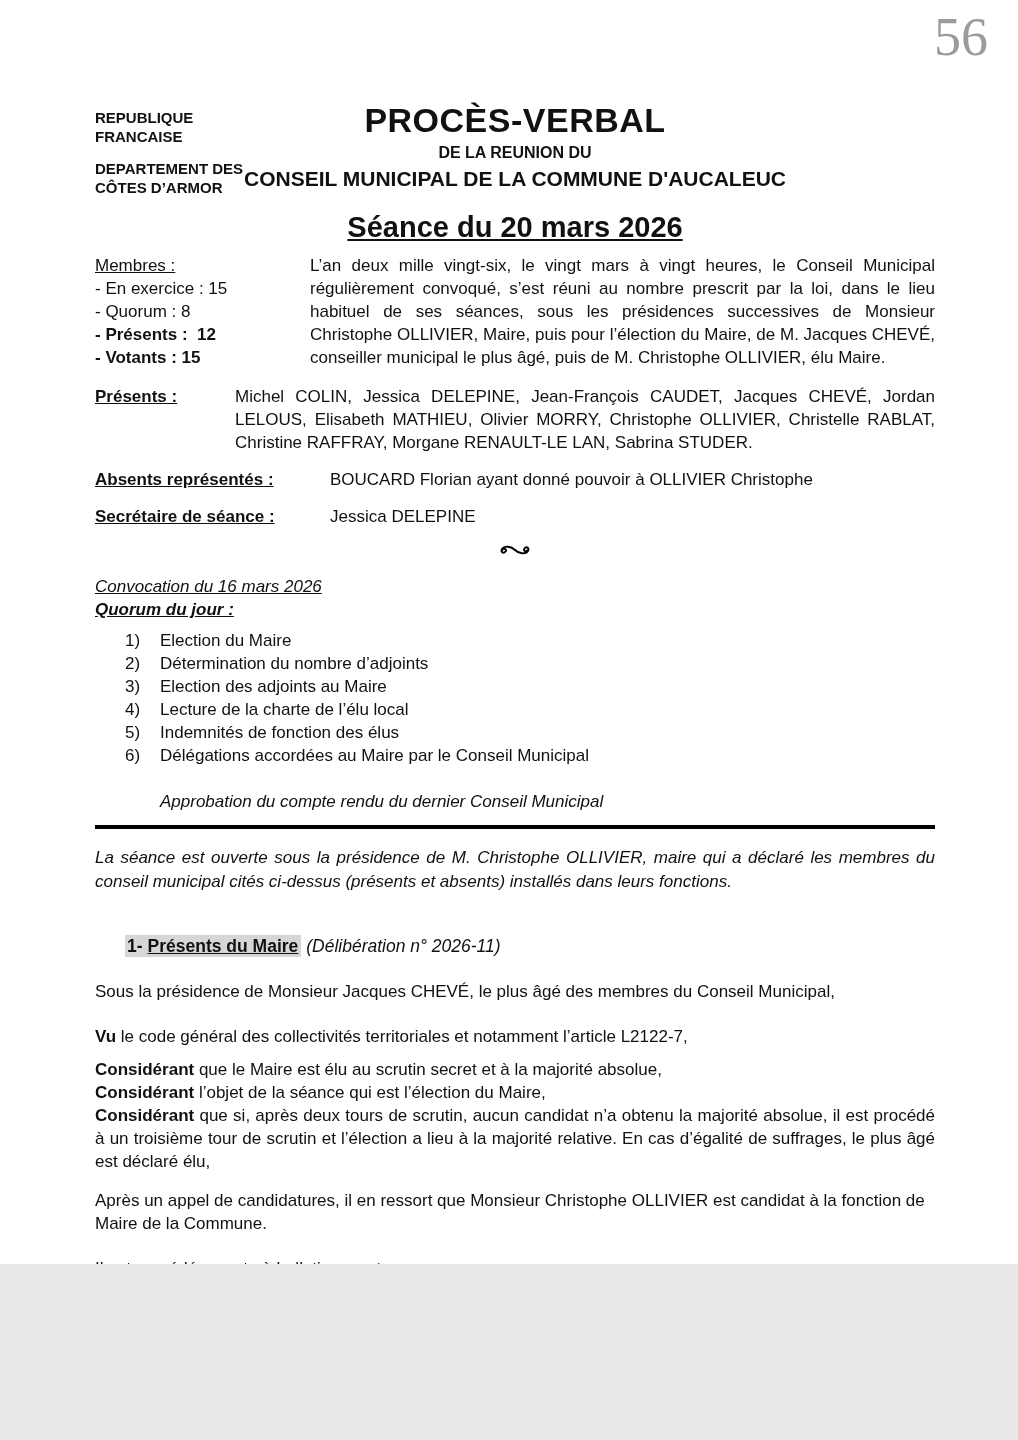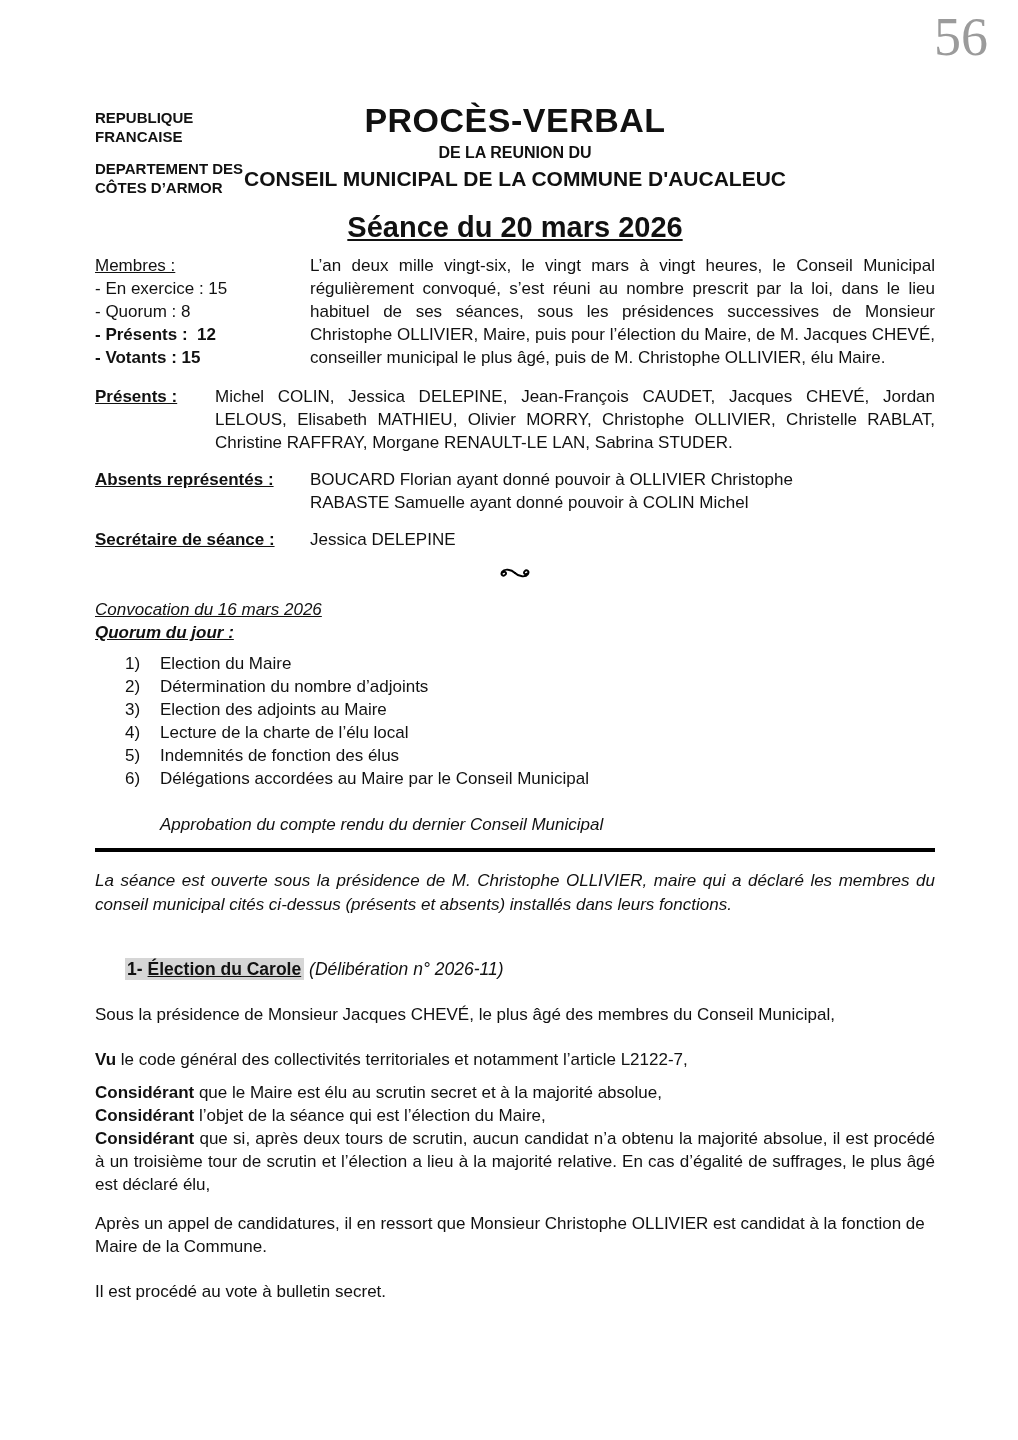--- a/index.html
+++ b/index.html
@@ -1,18 +1,18 @@
 <!DOCTYPE html>
 <html lang="fr"><head>
 <meta charset="utf-8">
 <style>
   html,body{margin:0;padding:0;background:#e8e8e8;}
   .page{
     position:relative;
-    width:1018px;height:1440px;
+    width:1018px;height:1264px;
     margin:0 auto;
     background:#ffffff;
     font-family:"Liberation Sans","DejaVu Sans",sans-serif;
     color:#111;
     box-sizing:border-box;
     padding:100px 83px 0 95px;
     overflow:hidden;
   }
   .page-number{
     position:absolute;top:10px;right:30px;
@@ -42,21 +42,21 @@
   .bold{font-weight:bold;}
   .intro{flex:1;font-size:17px;line-height:23px;text-align:justify;}
   .italic{}
   
   .labelrow{display:flex;font-size:17px;line-height:23px;}
   .labelrow .lbl{font-weight:bold;text-decoration:underline;white-space:nowrap;}
   .lbl-presents{flex:0 0 120px;width:120px;}
   .lbl-wide{flex:0 0 215px;width:215px;}
   .labelrow .content{flex:1;}
   .justify{text-align:justify;}
-  .mt14{margin-top:14px;}
+  .mt14{margin-top:14px;gap:20px;}
   
   .ornament{text-align:center;margin-top:14px;height:18px;}
   
   .convocation{margin-top:15px;font-size:17px;line-height:23px;font-style:italic;text-decoration:underline;}
   .ordre-label{font-size:17px;line-height:23px;font-style:italic;font-weight:bold;text-decoration:underline;}
   .ordre-list{margin-top:8px;font-size:17px;line-height:23px;}
   .ordre-item{display:flex;}
   .ordre-item .num{flex:0 0 35px;width:35px;text-align:left;margin-left:30px;}
   .approbation{margin-top:23px;margin-left:65px;font-size:17px;line-height:23px;font-style:italic;}
   
@@ -112,21 +112,20 @@
 
   <div class="labelrow mt14" style="margin-top:16px;">
     <div class="lbl lbl-presents">Présents :</div>
     <div class="content justify">Michel COLIN, Jessica DELEPINE, Jean-François CAUDET, Jacques CHEVÉ, Jordan LELOUS, Elisabeth MATHIEU, Olivier MORRY, Christophe OLLIVIER, Christelle RABLAT, Christine RAFFRAY, Morgane RENAULT-LE LAN, Sabrina STUDER.</div>
   </div>
 
   <div class="labelrow mt14">
     <div class="lbl lbl-wide">Absents représentés :</div>
     <div class="content">
       <div>BOUCARD Florian ayant donné pouvoir à OLLIVIER Christophe</div>
-      <div>RABASTE Samuelle ayant donné pouvoir à COLIN Michel</div>
     </div>
   </div>
 
   <div class="labelrow mt14">
     <div class="lbl lbl-wide">Secrétaire de séance :</div>
     <div class="content">Jessica DELEPINE</div>
   </div>
 
   <div class="ornament">
     <svg viewBox="0 0 64 20" width="36" height="12" aria-hidden="true">
@@ -165,21 +164,21 @@
     </div>
   </div>
 
   <div class="approbation">Approbation du compte rendu du dernier Conseil Municipal</div>
 
   <div class="rule"></div>
 
   <div class="ouverture">La séance est ouverte sous la présidence de M. Christophe OLLIVIER, maire qui a déclaré les membres du conseil municipal cités ci-dessus (présents et absents) installés dans leurs fonctions.</div>
 
   <div class="section-heading">
-    <span class="section-num">1-</span><span class="section-title">Élection du Carole</span>
+    <span class="section-num">1-</span><span class="section-title">Présents du Maire</span>
     <span class="section-delib">(Délibération n° 2026-11)</span>
   </div>
 
   <p class="para mt22">Sous la présidence de Monsieur Jacques CHEVÉ, le plus âgé des membres du Conseil Municipal,</p>
 
   <p class="para mt22">
     <span class="bold">Vu</span><span> le code général des collectivités territoriales et notamment l’article L2122-7,</span>
   </p>
 
   <div class="considerants mt22" style="margin-top:10px;">

